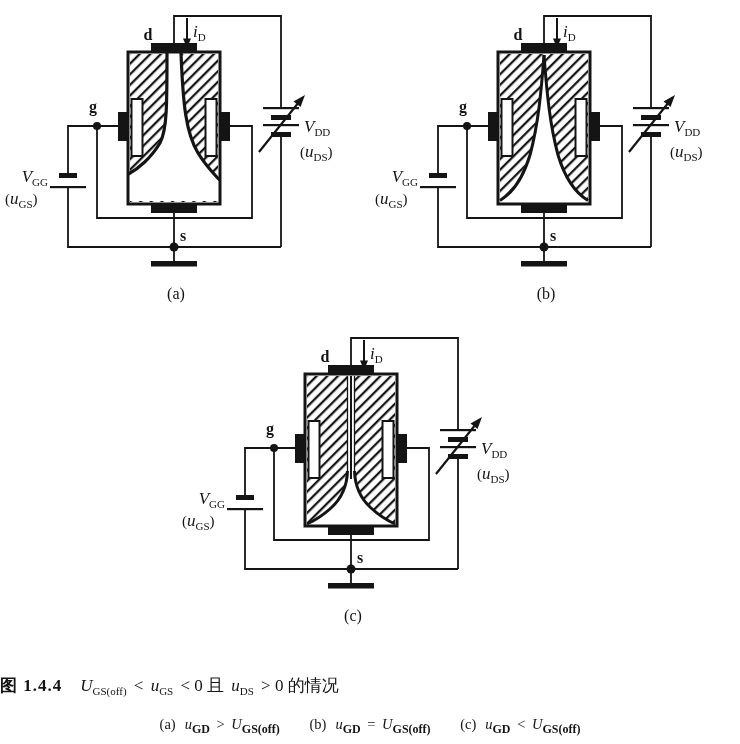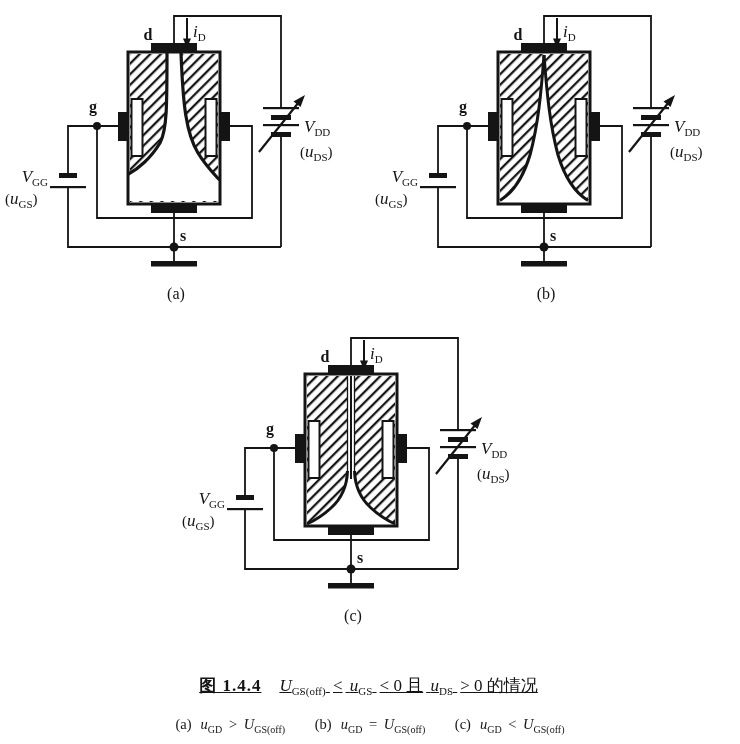--- a/index.html
+++ b/index.html
@@ -4,27 +4,27 @@
 <style>
   html,body{margin:0;padding:0;background:#fff;}
   .page{position:relative;width:740px;height:744px;background:#ffffff;overflow:hidden;
         font-family:"Liberation Serif","DejaVu Serif",serif;color:#141414;}
   svg.subfig{position:absolute;}
   svg text{font-family:"Liberation Serif","DejaVu Serif",serif;font-size:15px;fill:#141414;}
   .t-bold{font-weight:bold;font-size:16px;}
   .t-ital{font-style:italic;font-size:17px;}
   .t-sub{font-size:11px;}
   .t-letter{font-size:16px;}
-  .caption{position:absolute;left:0;width:740px;text-align:center;font-size:17px;white-space:nowrap;text-decoration:underline;}
+  .caption{position:absolute;left:0;width:740px;font-size:17px;white-space:nowrap;}
   .caption .cap-prefix{font-weight:bold;margin-right:18px;letter-spacing:1px;}
   .caption i,.subcaption i{font-family:"Liberation Serif","DejaVu Serif",serif;}
   .caption sub{font-size:11px;line-height:0;}
   .caption .op{margin:0 3px;}
   .subcaption{position:absolute;left:0;width:740px;text-align:center;font-size:14.5px;white-space:nowrap;}
-  .subcaption sub{font-size:10px;line-height:0;}
+  .subcaption sub{font-size:12px;line-height:0;font-weight:bold;}
   .sc-item{margin:0 13px;}
   .sc-letter{margin-right:9px;}
   .sc-op{margin:0 3px;}
 </style>
 </head>
 <body>
 
 <div class="page">
 
   <svg class="subfig" style="left:0;top:0" width="370" height="310" viewBox="0 0 370 310">

